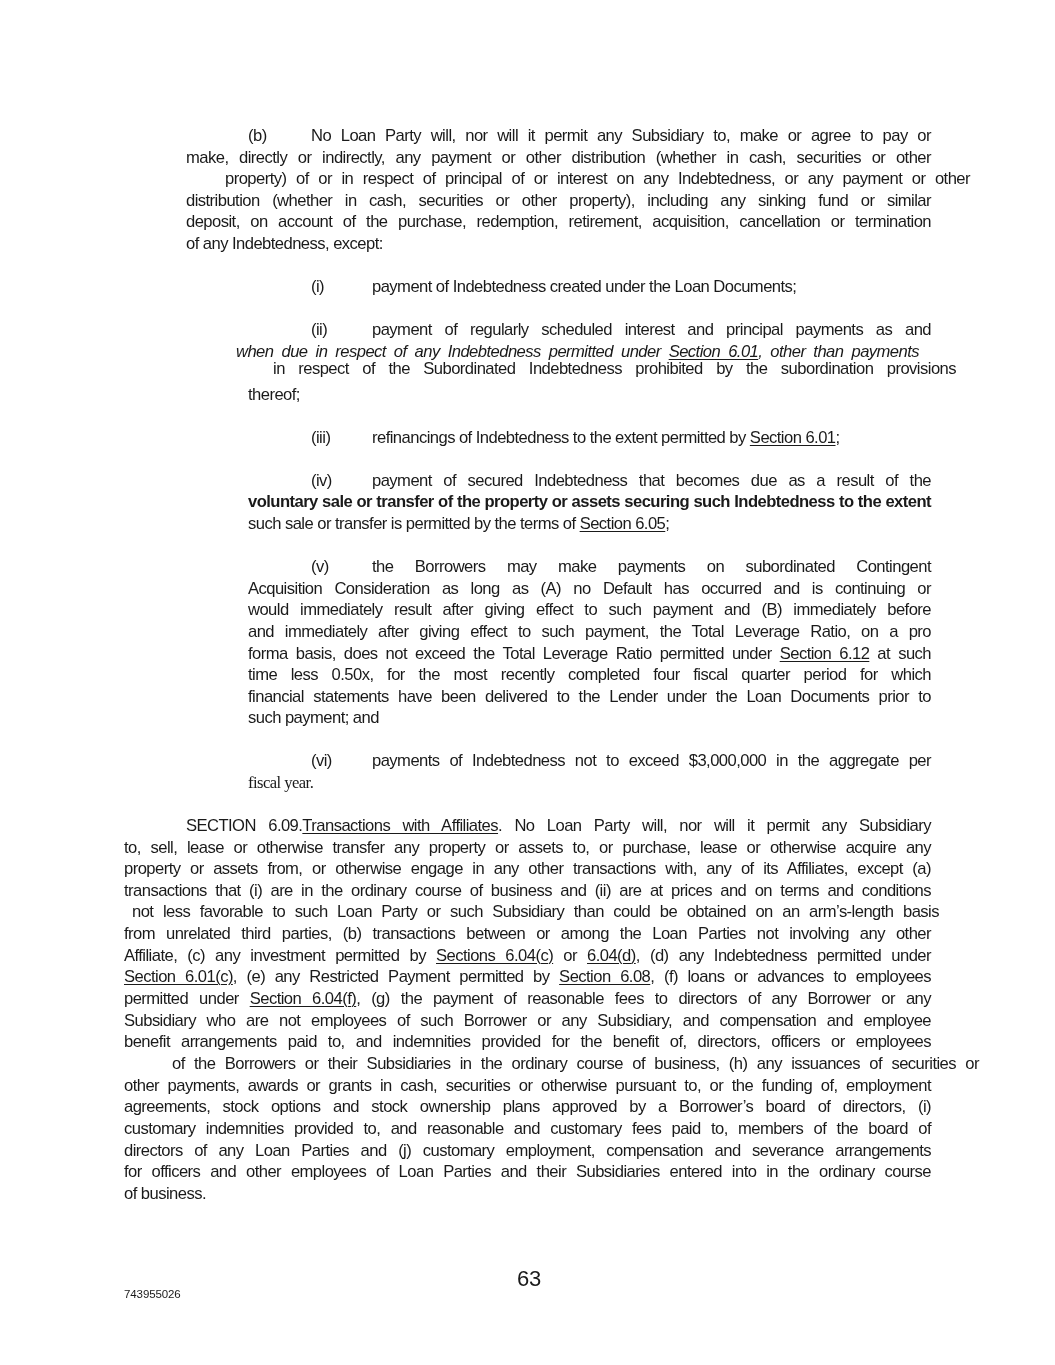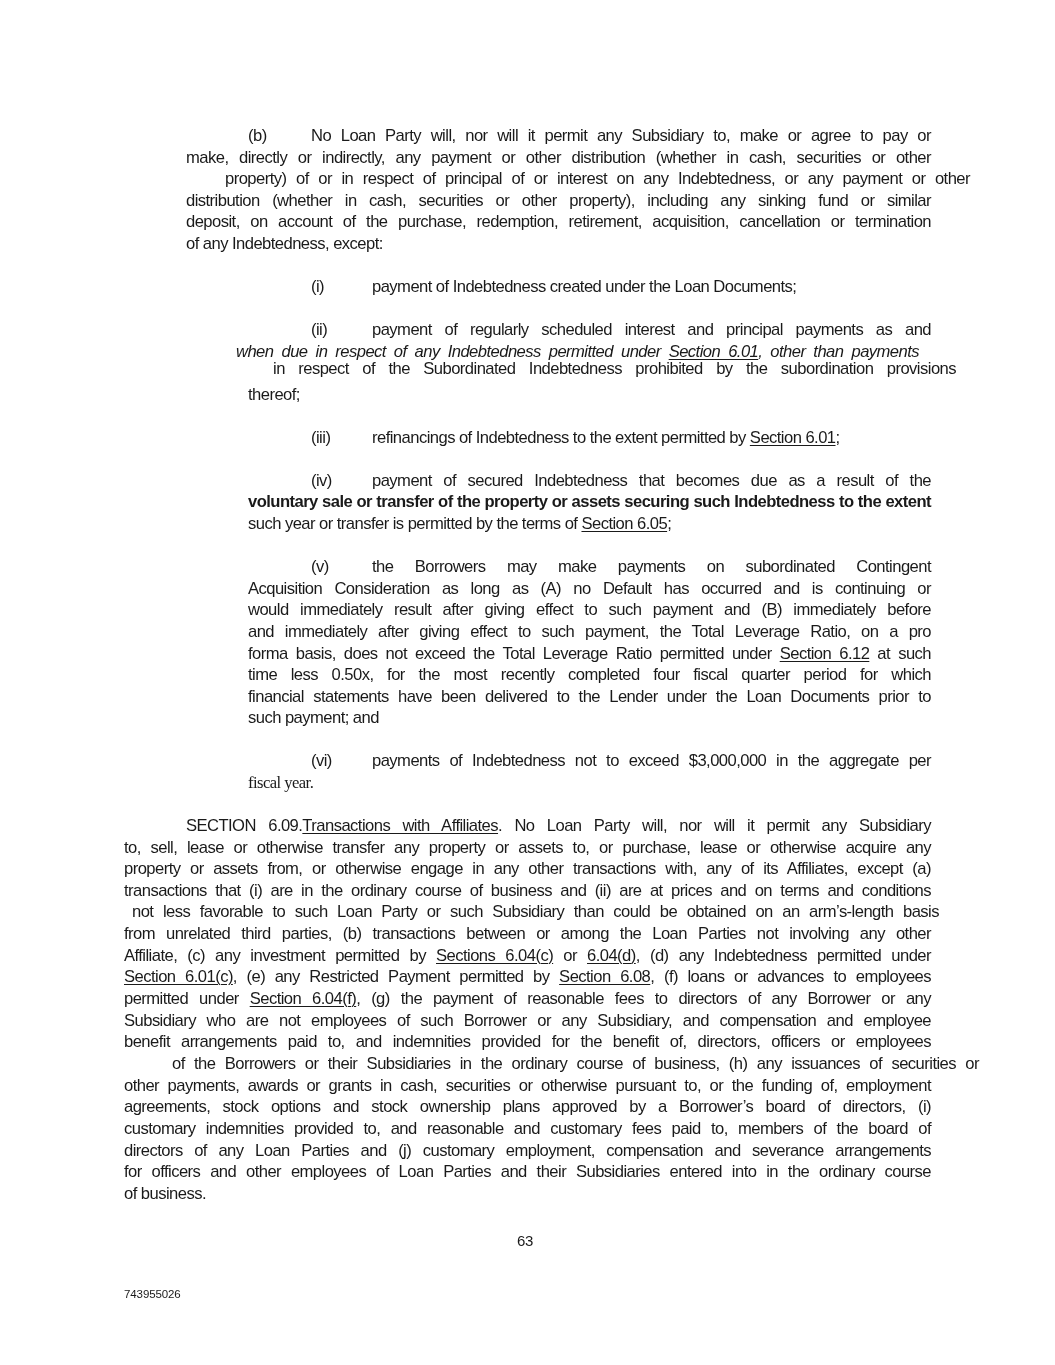--- a/index.html
+++ b/index.html
@@ -3,21 +3,21 @@
 <meta charset="utf-8">
 <style>
   html, body { margin: 0; padding: 0; background: #ffffff; }
   body { width: 1055px; height: 1365px; position: relative; overflow: hidden;
          font-family: "Liberation Sans", sans-serif; color: #1a1a1a; }
   .page { position: absolute; left: 0; top: 0; width: 1055px; height: 1365px; background: #fff; }
   .line { position: absolute; font-size: 16.6px; line-height: 21.6px; white-space: nowrap;
           letter-spacing: -0.55px; word-spacing: 0px; transform-origin: left top; }
   .just { text-align: justify; text-align-last: justify; white-space: normal; }
   .u { text-decoration: underline; text-underline-offset: 2px; text-decoration-thickness: 1px; }
-  .pagenum { position: absolute; left: 517px; top: 1232px; font-size: 15px; letter-spacing: -0.3px; }
+  .pagenum { position: absolute; left: 517px; top: 1266px; font-size: 22px; letter-spacing: -0.3px; }
   .docid { position: absolute; left: 124px; top: 1288px; font-size: 11.5px; letter-spacing: -0.1px; }
 </style>
 </head>
 <body>
 
 <div class="page">
 
   <div>
     <div class="line" style="left:248px; top:125px;">(b)</div>
     <div class="line just" style="left: 311px; top: 125px; width: 620px; white-space: normal;">No Loan Party will, nor will it permit any Subsidiary to, make or agree to pay or</div>
@@ -43,21 +43,21 @@
 
   <div>
     <div class="line" style="left:311px; top:427px;">(iii)</div>
     <div class="line" style="left:372px; top:427px;"><span>refinancings of Indebtedness to the extent permitted by </span><span class="u">Section 6.01</span><span>;</span></div>
   </div>
 
   <div>
     <div class="line" style="left:311px; top:470px;">(iv)</div>
     <div class="line just" style="left: 372px; top: 470px; width: 559px; white-space: normal;">payment of secured Indebtedness that becomes due as a result of the</div>
     <div class="line just" style="left: 248px; top: 491px; width: 683px; white-space: normal; font-weight: bold;">voluntary sale or transfer of the property or assets securing such Indebtedness to the extent</div>
-    <div class="line" style="left:248px; top:513px;"><span>such year or transfer is permitted by the terms of </span><span class="u">Section 6.05</span><span>;</span></div>
+    <div class="line" style="left:248px; top:513px;"><span>such sale or transfer is permitted by the terms of </span><span class="u">Section 6.05</span><span>;</span></div>
   </div>
 
   <div>
     <div class="line" style="left:311px; top:556px;">(v)</div>
     <div class="line just" style="left: 372px; top: 556px; width: 559px; white-space: normal;">the Borrowers may make payments on subordinated Contingent</div>
     <div class="line just" style="left: 248px; top: 578px; width: 683px; white-space: normal;">Acquisition Consideration as long as (A) no Default has occurred and is continuing or</div>
     <div class="line just" style="left: 248px; top: 599px; width: 683px; white-space: normal;">would immediately result after giving effect to such payment and (B) immediately before</div>
     <div class="line just" style="left: 248px; top: 621px; width: 683px; white-space: normal;">and immediately after giving effect to such payment, the Total Leverage Ratio, on a pro</div>
     <div class="line just" style="left: 248px; top: 643px; width: 683px; white-space: normal;"><span>forma basis, does not exceed the Total Leverage Ratio permitted under </span><span class="u">Section 6.12</span><span> at such</span></div>
     <div class="line just" style="left: 248px; top: 664px; width: 683px; white-space: normal;">time less 0.50x, for the most recently completed four fiscal quarter period for which</div>

